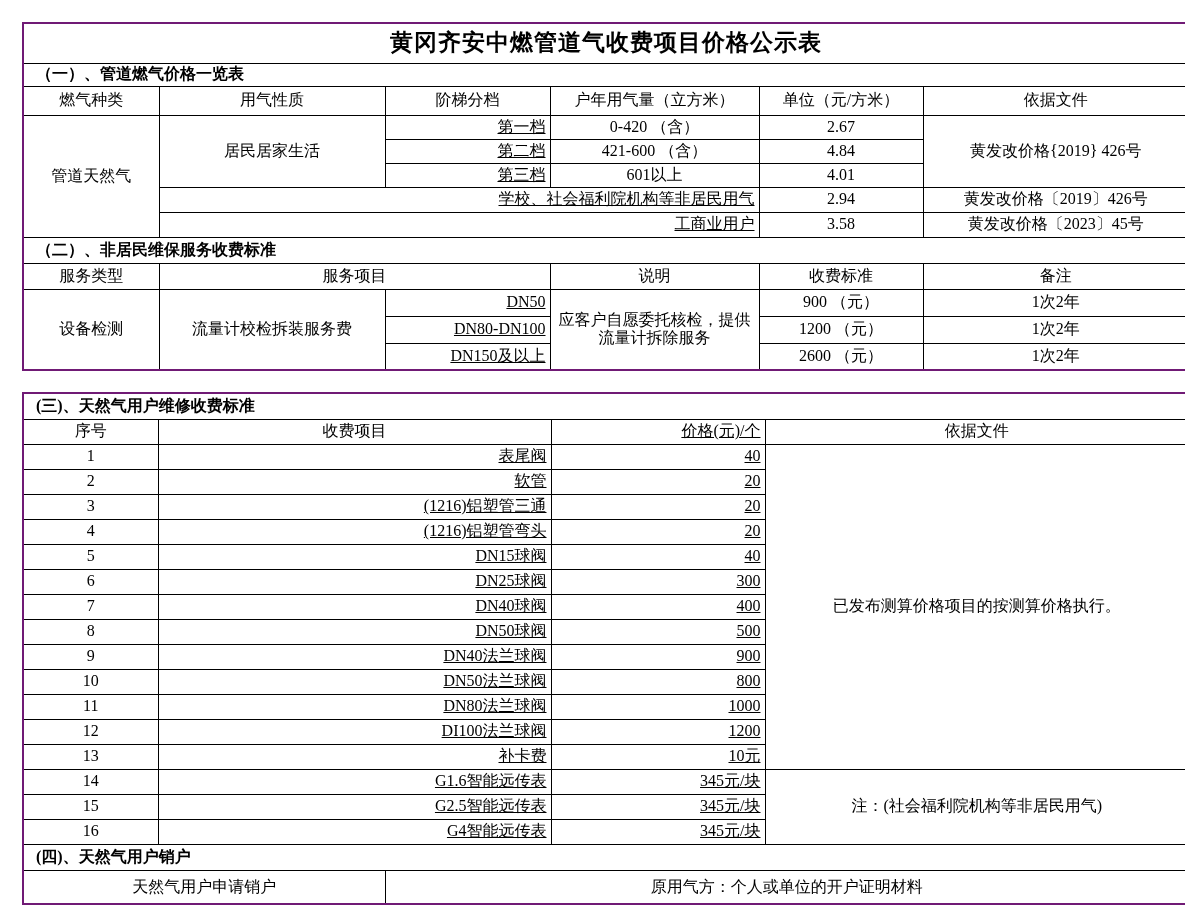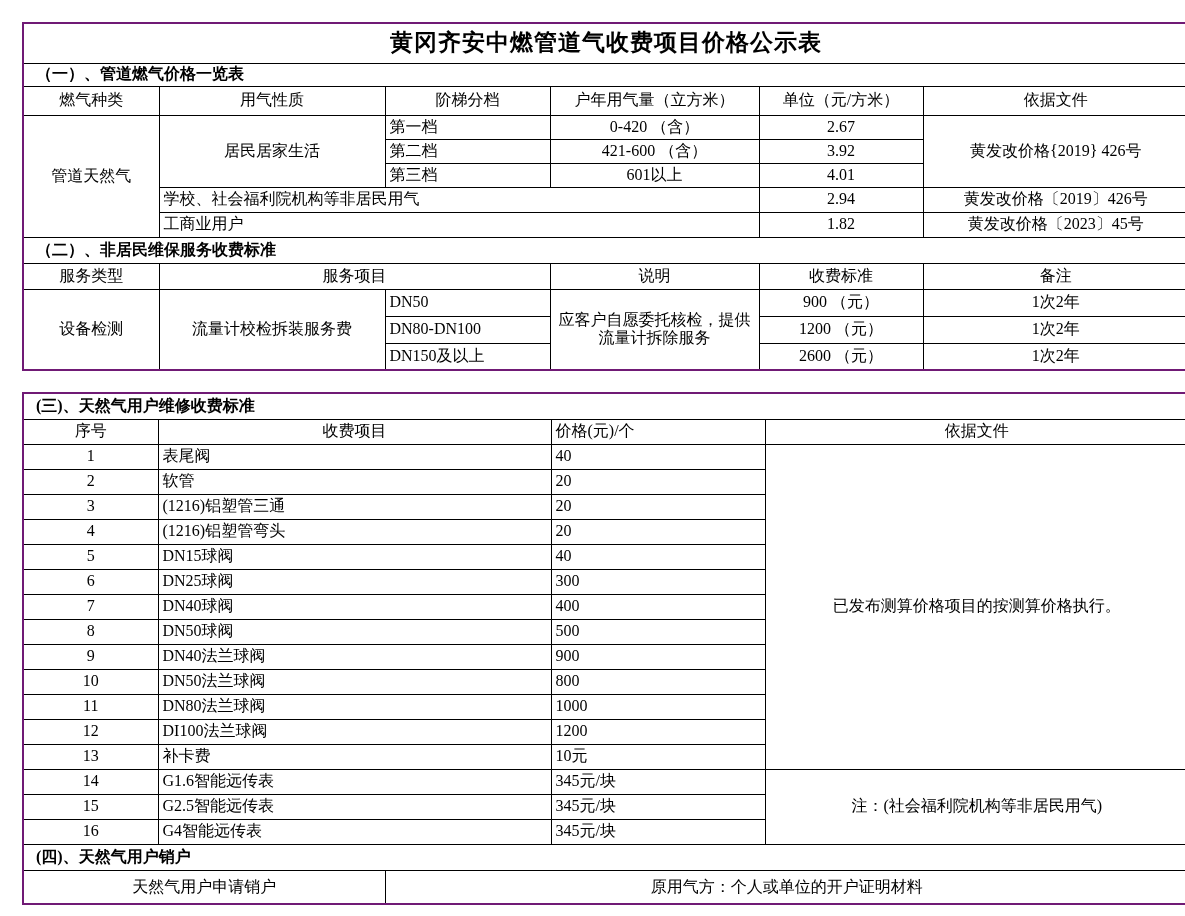--- a/index.html
+++ b/index.html
@@ -25,21 +25,21 @@
     padding:1px 4px;
     overflow:hidden; white-space:nowrap;
   }
   td.title {
     font-size:23px; font-weight:bold; letter-spacing:1px;
     white-space:nowrap;
   }
   td.sec {
     text-align:left; font-weight:bold; padding-left:12px;
   }
-  td.left { text-align:left; }
+  td.left { text-align:right;text-decoration:underline; }
   td.wrap { white-space:normal; }
   td.hdr { }
 </style>
 </head>
 <body>
 
 <div class="page">
 
   <table class="block block1">
     <colgroup>
@@ -69,35 +69,35 @@
       <td rowspan="5">管道天然气</td>
       <td rowspan="3">居民居家生活</td>
       <td class="left">第一档</td>
       <td>0-420 （含）</td>
       <td>2.67</td>
       <td rowspan="3">黄发改价格{2019} 426号</td>
     </tr>
     <tr style="height:24px">
       <td class="left">第二档</td>
       <td>421-600 （含）</td>
-      <td>3.92</td>
+      <td>4.84</td>
     </tr>
     <tr style="height:24px">
       <td class="left">第三档</td>
       <td>601以上</td>
       <td>4.01</td>
     </tr>
     <tr style="height:25px">
       <td colspan="3" class="left">学校、社会福利院机构等非居民用气</td>
       <td>2.94</td>
       <td>黄发改价格〔2019〕426号</td>
     </tr>
     <tr style="height:25px">
       <td colspan="3" class="left">工商业用户</td>
-      <td>1.82</td>
+      <td>3.58</td>
       <td>黄发改价格〔2023〕45号</td>
     </tr>
     <tr style="height:26px">
       <td colspan="6" class="sec">（二）、非居民维保服务收费标准</td>
     </tr>
     <tr style="height:26px">
       <td class="hdr">服务类型</td>
       <td colspan="2" class="hdr">服务项目</td>
       <td class="hdr">说明</td>
       <td class="hdr">收费标准</td>

